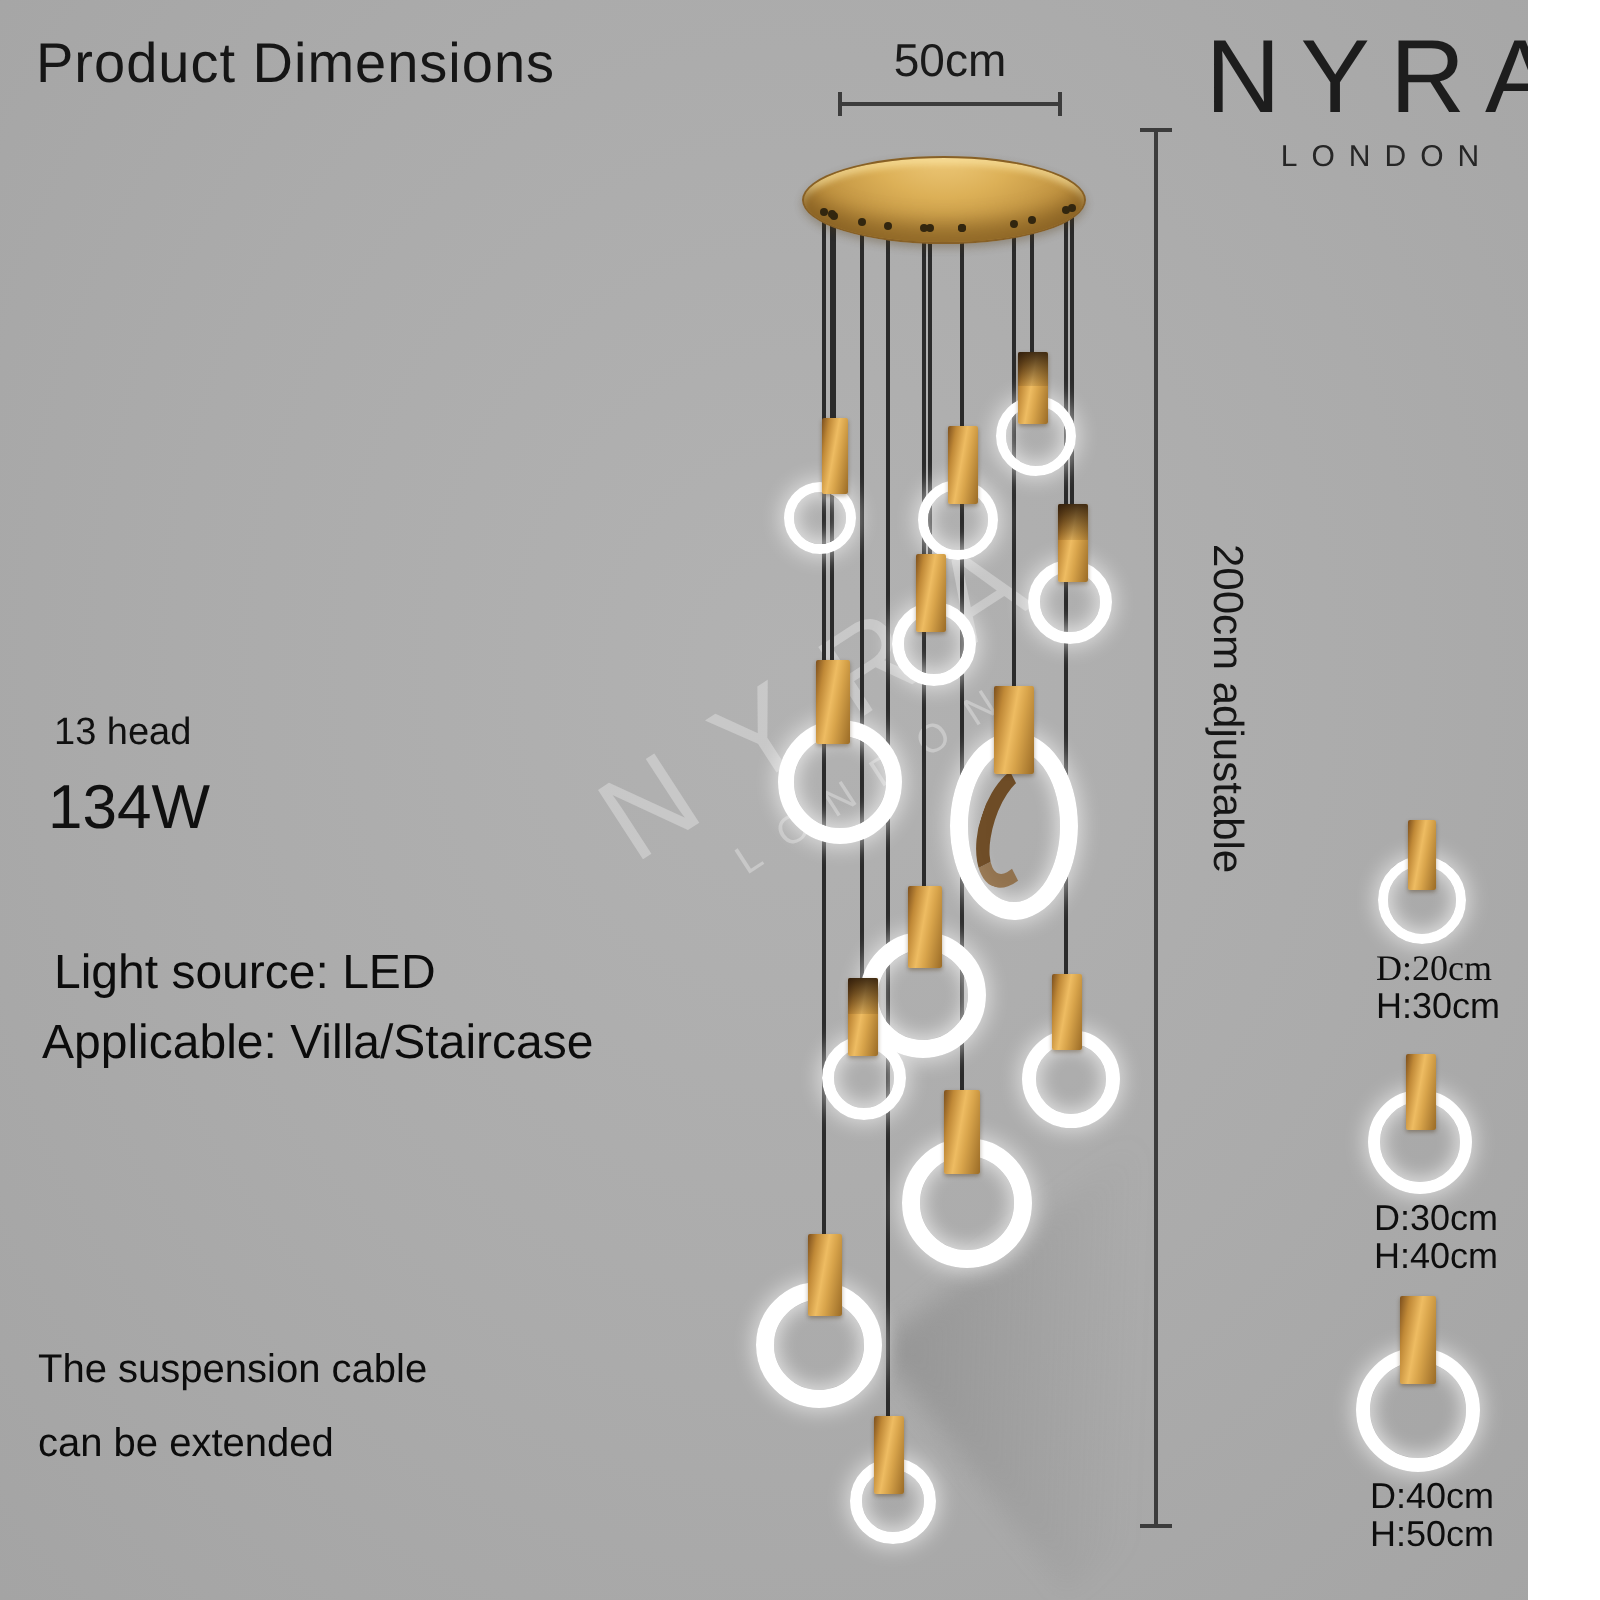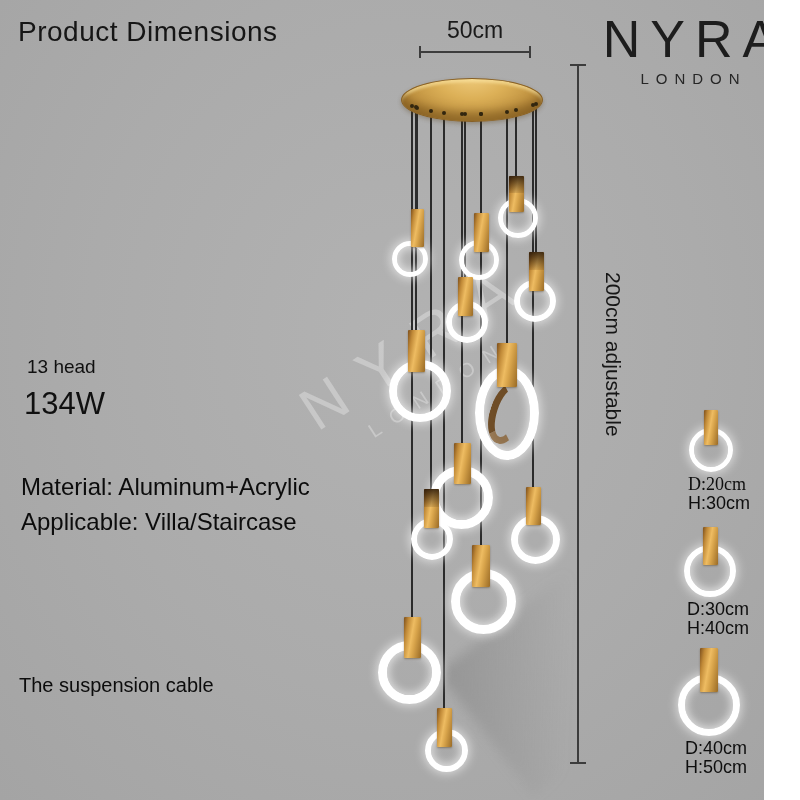--- a/index.html
+++ b/index.html
@@ -145,26 +145,27 @@
       <div class="cable" style="left: 443px; top: 113px; height: 598px;"></div>
       <div class="dot" style="left: 442px; top: 111px;"></div>
       <div class="ring" style="left: 424.5px; top: 728.5px; width: 43px; height: 43px; border-width: 6px;"></div>
       <div class="rod" style="left: 436.5px; top: 708px; width: 15px; height: 39px;"></div>
     </div>
 
   <div class="head-count">13 head</div>
   <div class="wattage">134W</div>
 
   <div class="spec-block">
-    <div class="spec-line">Material: Aluminum+Acrylic</div>
+    <div class="spec-line indent">Light source: LED</div>
     <div class="spec-line">Applicable: Villa/Staircase</div>
   </div>
 
   <div class="note">
     <div>The suspension cable</div>
+    <div>can be extended</div>
   </div>
 
   <div id="variants">
       <div class="ring" style="left: 689px; top: 428px; width: 44px; height: 44px; border-width: 5px;"></div>
       <div class="rod" style="left: 704px; top: 410px; width: 14px; height: 35px;"></div>
       <div class="v-label" style="left: 688px; top: 475px; font-family: Liberation Serif, serif;">D:20cm</div>
       <div class="v-label" style="left: 688px; top: 494px;">H:30cm</div>
       <div class="ring" style="left: 684px; top: 545px; width: 52px; height: 52px; border-width: 6px;"></div>
       <div class="rod" style="left: 702.5px; top: 527px; width: 15px; height: 38px;"></div>
       <div class="v-label" style="left: 687px; top: 600px;">D:30cm</div>

